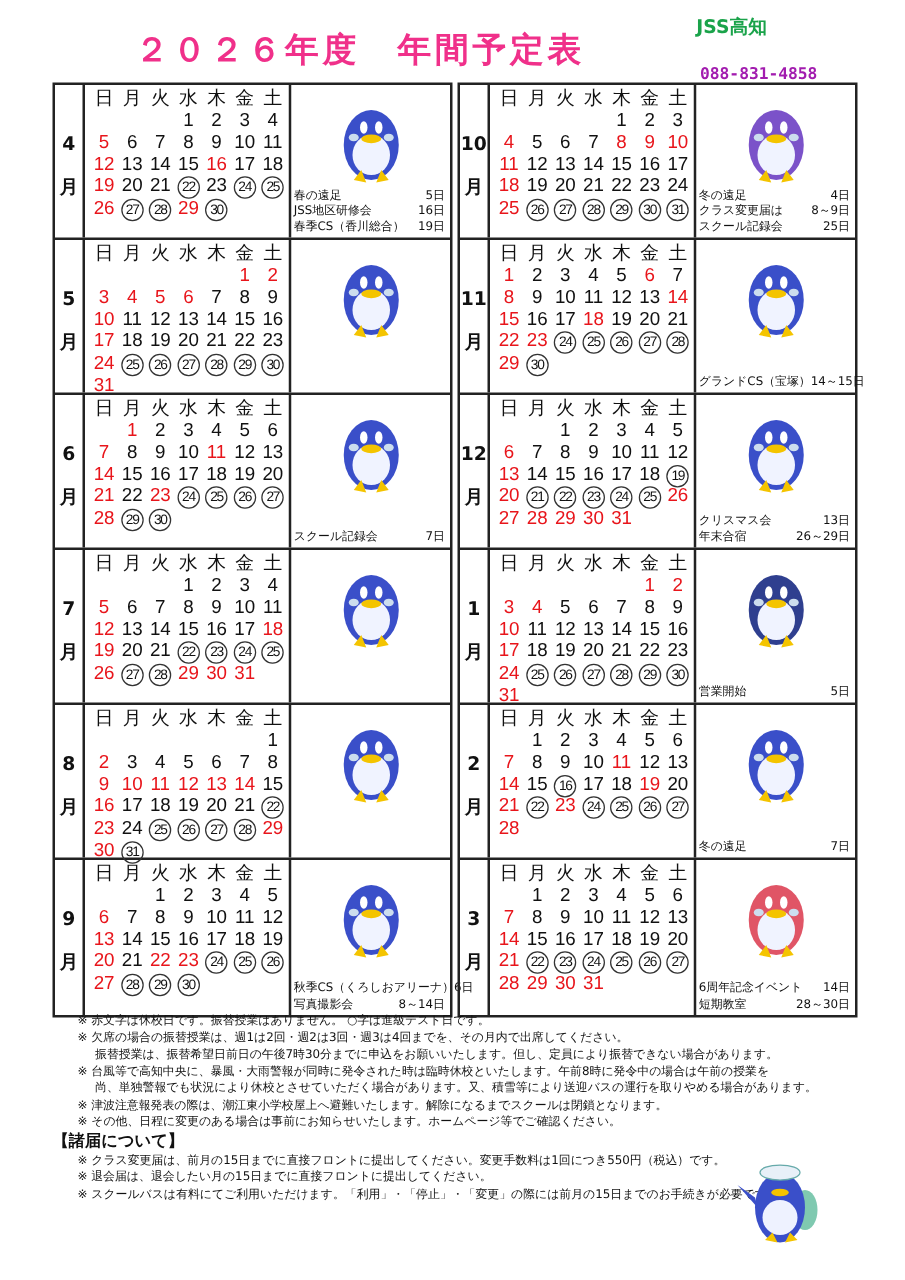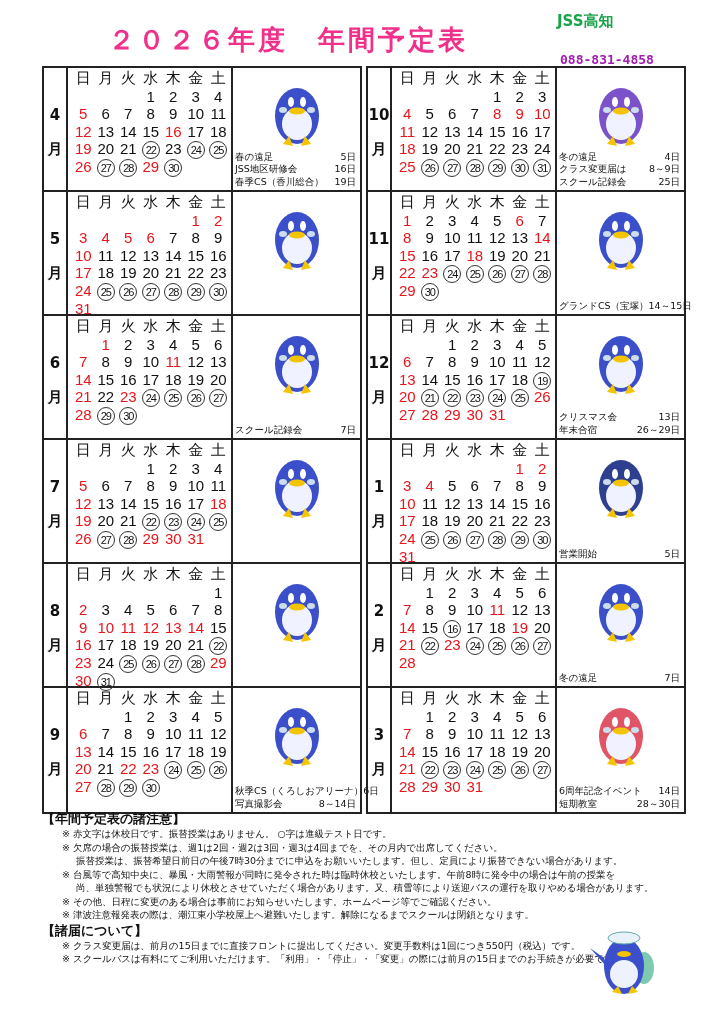--- a/index.html
+++ b/index.html
@@ -1043,33 +1043,33 @@
           <div class="ev">
       <span>短期教室</span>
       <span>28～30日</span>
           </div>
         </div>
       </div>
     </div>
   </div>
 
 <div class="notes">
-  <h3>【年間予定表の諸注意】</h3>
   <div id="notesList">
       <p>※ 赤文字は休校日です。振替授業はありません。 ○字は進級テスト日です。</p>
       <p>※ 欠席の場合の振替授業は、週1は2回・週2は3回・週3は4回までを、その月内で出席してください。</p>
       <p class="cont">振替授業は、振替希望日前日の午後7時30分までに申込をお願いいたします。但し、定員により振替できない場合があります。</p>
       <p>※ 台風等で高知中央に、暴風・大雨警報が同時に発令された時は臨時休校といたします。午前8時に発令中の場合は午前の授業を</p>
       <p class="cont">尚、単独警報でも状況により休校とさせていただく場合があります。又、積雪等により送迎バスの運行を取りやめる場合があります。</p>
+      <p>※ 津波注意報発表の際は、潮江東小学校屋上へ避難いたします。解除になるまでスクールは閉鎖となります。</p>
       <p>※ その他、日程に変更のある場合は事前にお知らせいたします。ホームページ等でご確認ください。</p>
-      <p>※ 津波注意報発表の際は、潮江東小学校屋上へ避難いたします。解除になるまでスクールは閉鎖となります。</p>
     </div>
   <h3>【諸届について】</h3>
   <div id="formsList">
       <p>※ クラス変更届は、前月の15日までに直接フロントに提出してください。変更手数料は1回につき550円（税込）です。</p>
+      <p>※ 退会届は、退会したい月の15日までに直接フロントに提出してください。</p>
       <p>※ スクールバスは有料にてご利用いただけます。「利用」・「停止」・「変更」の際には前月の15日までのお手続きが必要です。</p>
     </div>
 </div>
 
 <svg class="mascot-bottom" viewBox="0 0 70 80">
   <ellipse cx="56" cy="50" rx="10" ry="16" fill="#7fc9b0"></ellipse>
   <ellipse cx="36" cy="48" rx="20" ry="28" fill="#3a4fc9"></ellipse>
   <ellipse cx="36" cy="56" rx="14" ry="14" fill="#eef2ff"></ellipse>
   <path d="M16 40 L2 30 L18 48 Z" fill="#3a4fc9"></path>
   <ellipse cx="36" cy="20" rx="16" ry="6" fill="#e8f0f8" stroke="#6aa" stroke-width="1"></ellipse>

